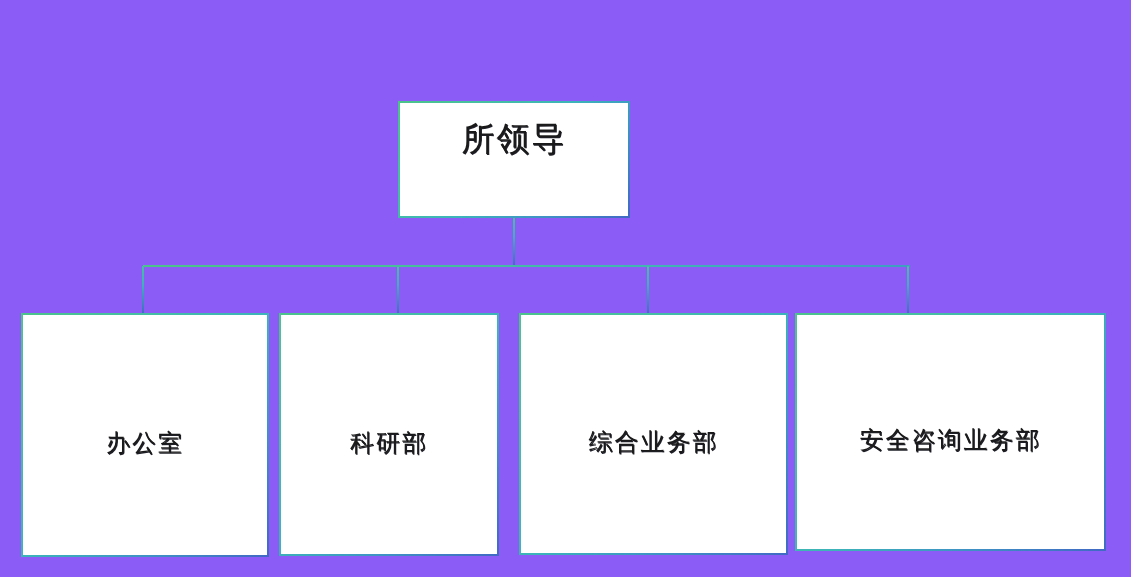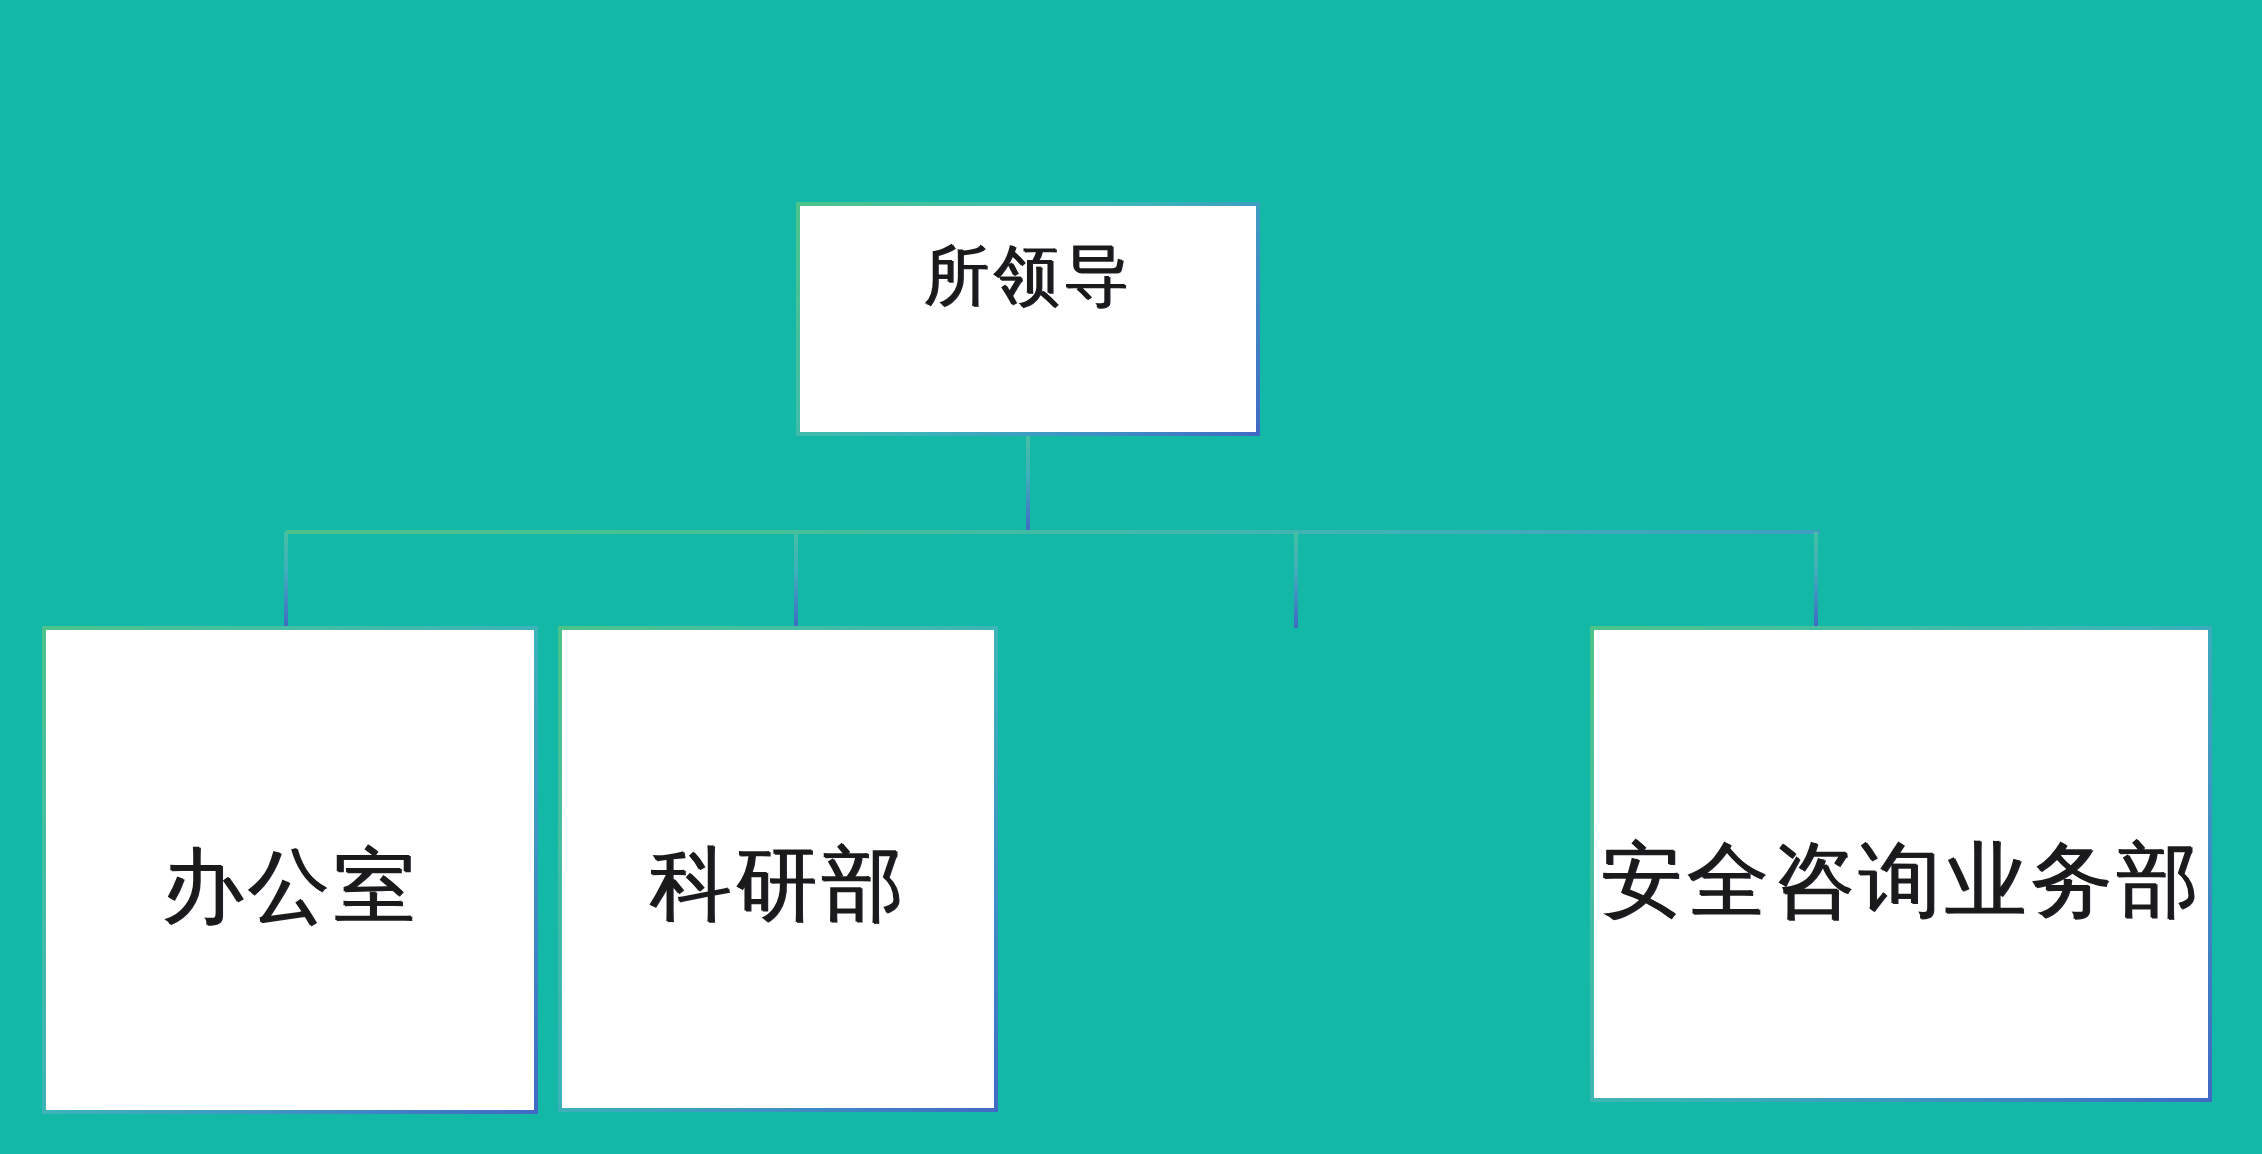--- a/index.html
+++ b/index.html
@@ -4,40 +4,40 @@
 <style>
   html, body {
     margin: 0;
     padding: 0;
     background: #ffffff;
   }
   #canvas {
     position: relative;
     width: 1131px;
     height: 577px;
-    background: #14b8a6;
+    background: #8b5cf6;
     overflow: hidden;
     font-family: "Liberation Serif", "DejaVu Serif", serif;
   }
 
   
   .node {
     position: absolute;
     box-sizing: border-box;
     background:
       linear-gradient(#ffffff, #ffffff) padding-box,
       linear-gradient(135deg, #4cc38a 0%, #46bfa0 22%, #3cb4b9 50%, #3f93c4 74%, #4169c4 100%) border-box;
     border: 2px solid transparent;
     display: flex;
     align-items: center;
     justify-content: center;
   }
   .node-label {
     color: #1a1a1a;
-    font-size: 41px;
+    font-size: 24px;
     line-height: 1;
     letter-spacing: 2px;
     white-space: nowrap;
     text-shadow: 0.7px 0.7px 0 #20202a;
   }
 
   .node.root .node-label {
     font-size: 33px;
     position: relative;
     top: -20px;
@@ -82,18 +82,21 @@
   <div class="conn v" style="left:907px; top:266px; height:48px;"></div>
 
   <div class="node leaf" style="left:21px; top:313px; width:248px; height:244px;">
     <span class="node-label">办公室</span>
   </div>
 
   <div class="node leaf" style="left:279px; top:313px; width:220px; height:243px;">
     <span class="node-label">科研部</span>
   </div>
 
+  <div class="node leaf" style="left:519px; top:313px; width:269px; height:242px;">
+    <span class="node-label">综合业务部</span>
+  </div>
 
   <div class="node leaf" style="left:795px; top:313px; width:311px; height:238px;">
     <span class="node-label">安全咨询业务部</span>
   </div>
 
 </div>
 
 </body></html>

